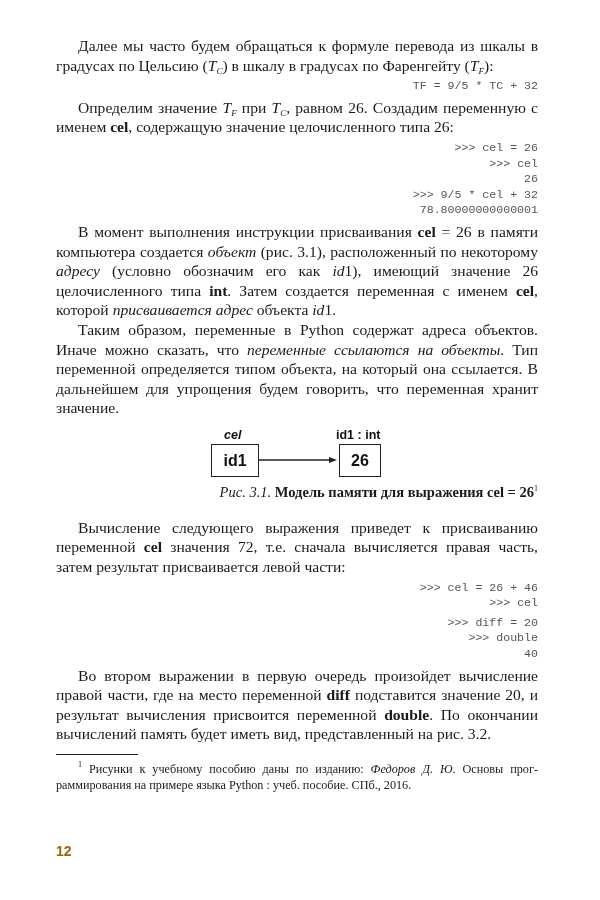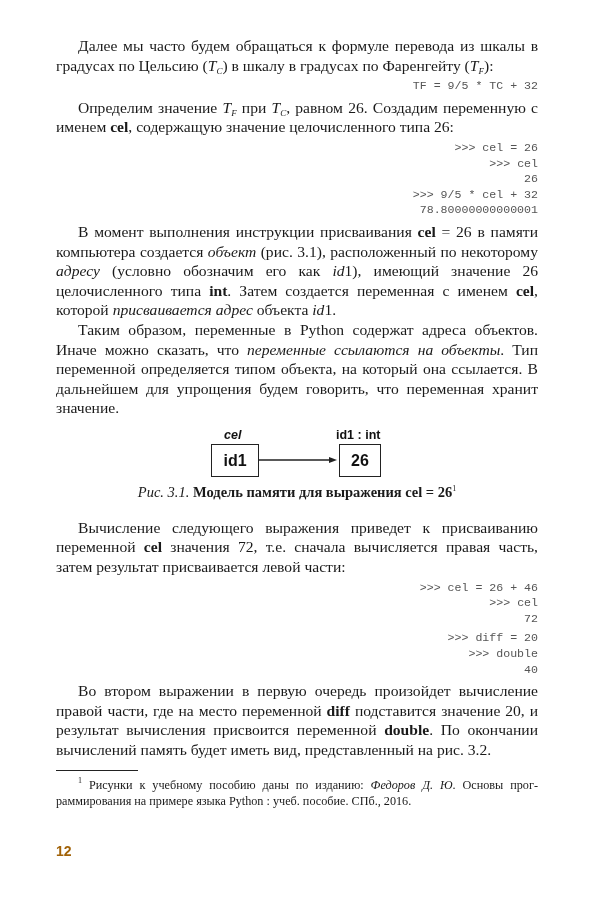--- a/index.html
+++ b/index.html
@@ -36,21 +36,21 @@
     position: absolute; top: 18px; height: 31px;
     border: 1.5px solid #222; background: #fff;
     font-family: "Liberation Sans", "DejaVu Sans", sans-serif;
     font-size: 16px; font-weight: bold; color: #111;
     display: flex; align-items: center; justify-content: center;
   }
   .box.var-box { left: 155px; width: 46px; }
   .box.obj-box { left: 283px; width: 40px; }
   .arrow { position: absolute; left: 203px; top: 33px; width: 78px; height: 2px; }
   .caption {
-    position: absolute; left: 0; right: 0; top: 57px; text-align: center;
+    position: absolute; left: 0; right: 0; top: 57px; text-align: right;
     font-size: 14.5px;
   }
   .caption .fignum { font-style: italic; }
   .caption .figtitle { font-weight: bold; }
 
   .footnote-rule { width: 82px; border-top: 1px solid #222; margin-top: 10px; }
   .footnote {
     font-size: 12.2px; line-height: 16px; text-indent: 22px; margin-top: 6px;
   }
   .pagenum {
@@ -83,21 +83,21 @@
     <svg class="arrow" width="78" height="8" viewBox="0 0 78 8" style="top:30px;height:8px;">
       <line x1="0" y1="4" x2="72" y2="4" stroke="#222" stroke-width="1.3"></line>
       <polygon points="70,1 78,4 70,7" fill="#222"></polygon>
     </svg>
     <div class="box obj-box">26</div>
     <div class="caption"><span class="fignum">Рис. 3.1.</span> <span class="figtitle">Модель памяти для выражения cel = 26</span><sup>1</sup></div>
   </div>
 
   <p><span>Вычисление следующего выражения приведет к присваиванию переменной </span><b>cel</b><span> значения 72, т.е. сначала вычисляется правая часть, затем результат присваивается левой части:</span></p>
 
-  <div class="code"><span class="line">&gt;&gt;&gt; cel = 26 + 46</span><span class="line">&gt;&gt;&gt; cel</span><span class="line">72</span></div>
+  <div class="code"><span class="line">&gt;&gt;&gt; cel = 26 + 46</span><span class="line">&gt;&gt;&gt; cel</span></div>
 
 
   <div class="code"><span class="line">&gt;&gt;&gt; diff = 20</span><span class="line">&gt;&gt;&gt; double</span><span class="line">40</span></div>
 
   <p><span>Во втором выражении в первую очередь произойдет вычисление правой части, где на место переменной </span><b>diff</b><span> подставится значение 20, и результат вычисления присвоится переменной </span><b>double</b><span>. По оконча­нии вычислений память будет иметь вид, представленный на рис. 3.2.</span></p>
 
   <div class="footnote-rule"></div>
   <p class="footnote"><sup>1</sup><span> Рисунки к учебному пособию даны по изданию: </span><i>Федоров Д. Ю</i><span>. Основы прог­раммирования на примере языка Python : учеб. пособие. СПб., 2016.</span></p>
 </div>
 

